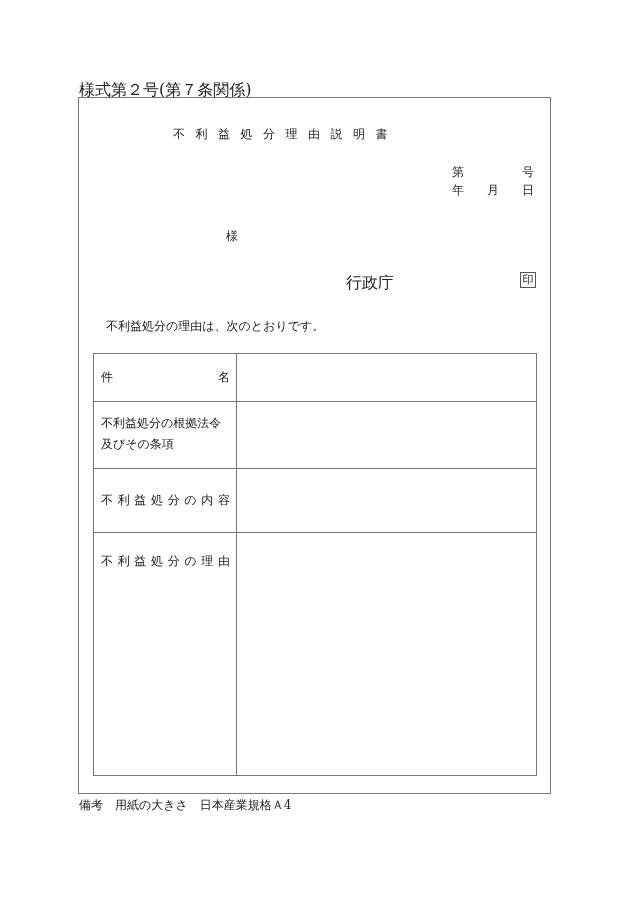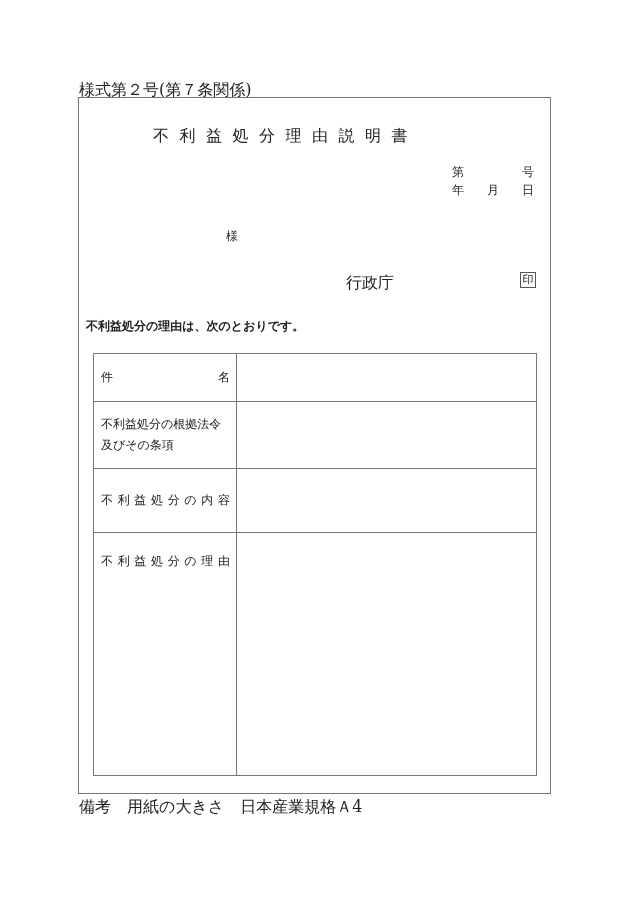--- a/index.html
+++ b/index.html
@@ -2,44 +2,44 @@
 <html><head>
   <meta charset="utf-8">
   <style>
     html, body { margin: 0; padding: 0; background: #ffffff; }
     body { width: 630px; height: 903px; position: relative; overflow: hidden;
       font-family: "DejaVu Serif", "Liberation Serif", serif; color: #222; }
     .abs { position: absolute; white-space: nowrap; }
     .header-note { left: 79px; top: 80px; font-size: 16px; }
     .frame { position: absolute; left: 78px; top: 97px; width: 473px; height: 697px;
       border: 1px solid #777; box-sizing: border-box; }
-    .title { left: 0; width: 571px; top: 126px; text-align: center; font-size: 16px; letter-spacing: 10.5px; }
+    .title { left: 0; width: 571px; top: 126px; text-align: center; font-size: 12px; letter-spacing: 10.5px; }
     .num-row { font-size: 12px; }
     .dai { left: 452px; top: 164px; }
     .go { left: 522px; top: 164px; }
     .nen { left: 452px; top: 182px; }
     .tsuki { left: 487px; top: 182px; }
     .hi { left: 522px; top: 182px; }
     .sama { left: 226px; top: 228px; font-size: 12px; }
     .agency { left: 346px; top: 273px; font-size: 16px; }
     .seal { left: 520px; top: 272px; width: 14px; height: 14px; border: 1px solid #555;
       font-size: 11px; line-height: 14px; text-align: center; box-sizing: content-box; }
-    .intro { left: 86px; top: 318px; font-size: 12px; font-weight: bold; }
+    .intro { left: 106px; top: 318px; font-size: 12px; }
     table.reason { position: absolute; left: 93px; top: 353px; width: 444px;
       border-collapse: collapse; font-size: 12px; }
     table.reason td { border: 1px solid #777; padding: 0; vertical-align: middle; }
     td.label { width: 143px; padding-left: 7px !important; padding-right: 6px !important; box-sizing: border-box; }
     .spread { display: flex; justify-content: space-between; }
     .wrap { white-space: normal; line-height: 21px; }
     tr.r1 td { height: 47px; }
-    tr.r2 td { height: 66px; }
+    tr.r2 td { height: 66px; font-family: Liberation Mono, monospace; }
     tr.r3 td { height: 63px; }
     tr.r4 td { height: 242px; vertical-align: top; }
     tr.r4 td.label .spread { margin-top: 20px; }
-    .footer-note { left: 79px; top: 797px; font-size: 16px; }
+    .footer-note { left: 79px; top: 797px; font-size: 12px; }
   </style>
 </head>
 <body>
 
 <div class="abs header-note">様式第２号(第７条関係)</div>
 
 <div class="frame"></div>
 
 <div class="abs title">不利益処分理由説明書</div>
 

